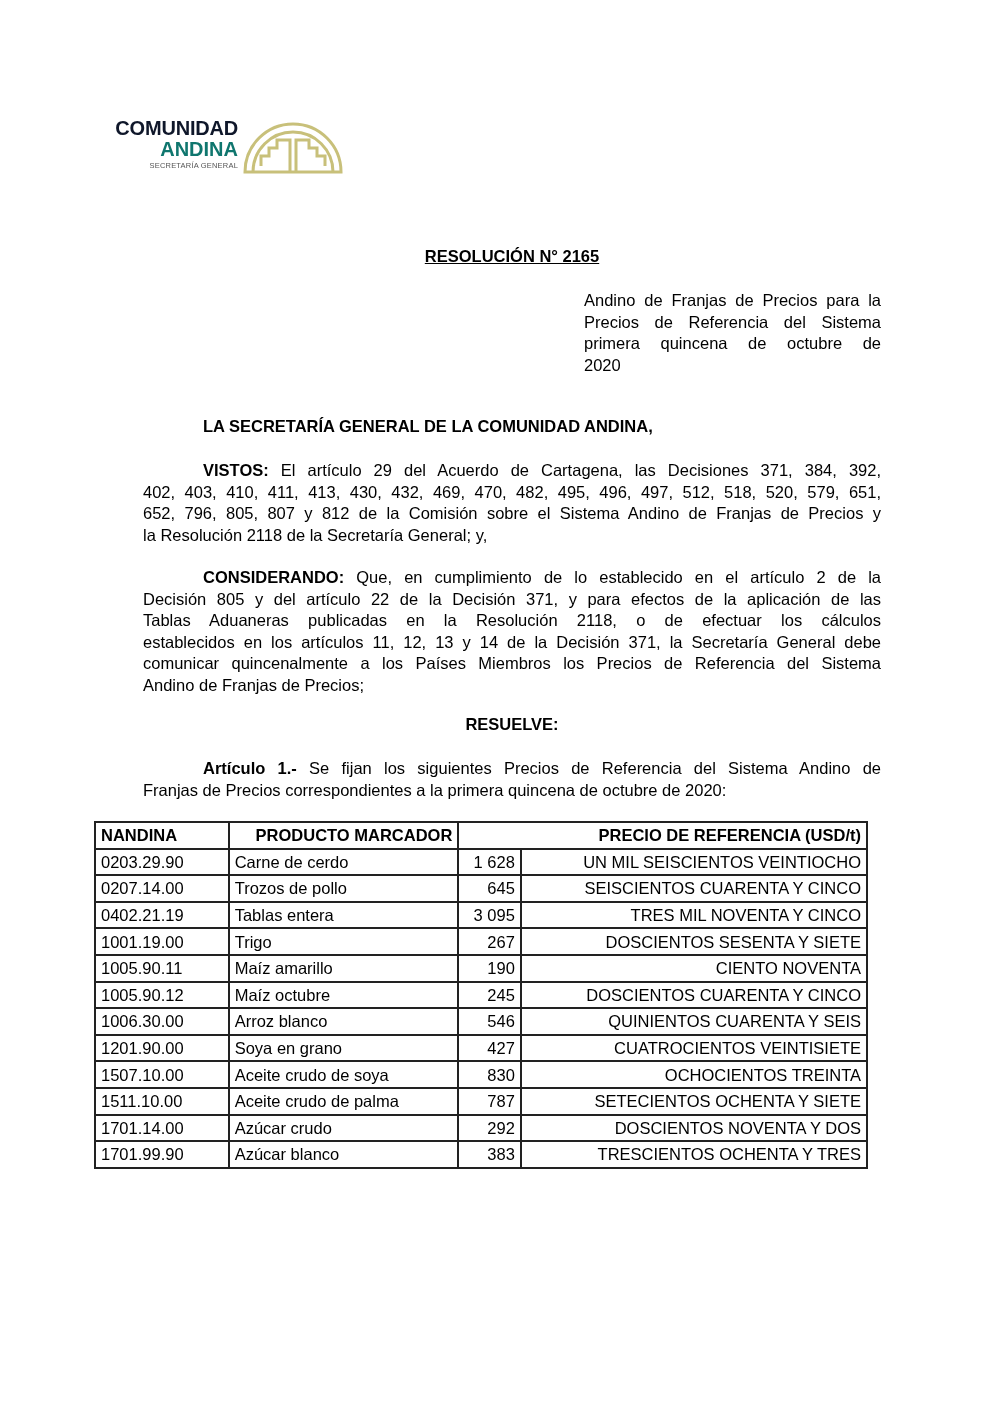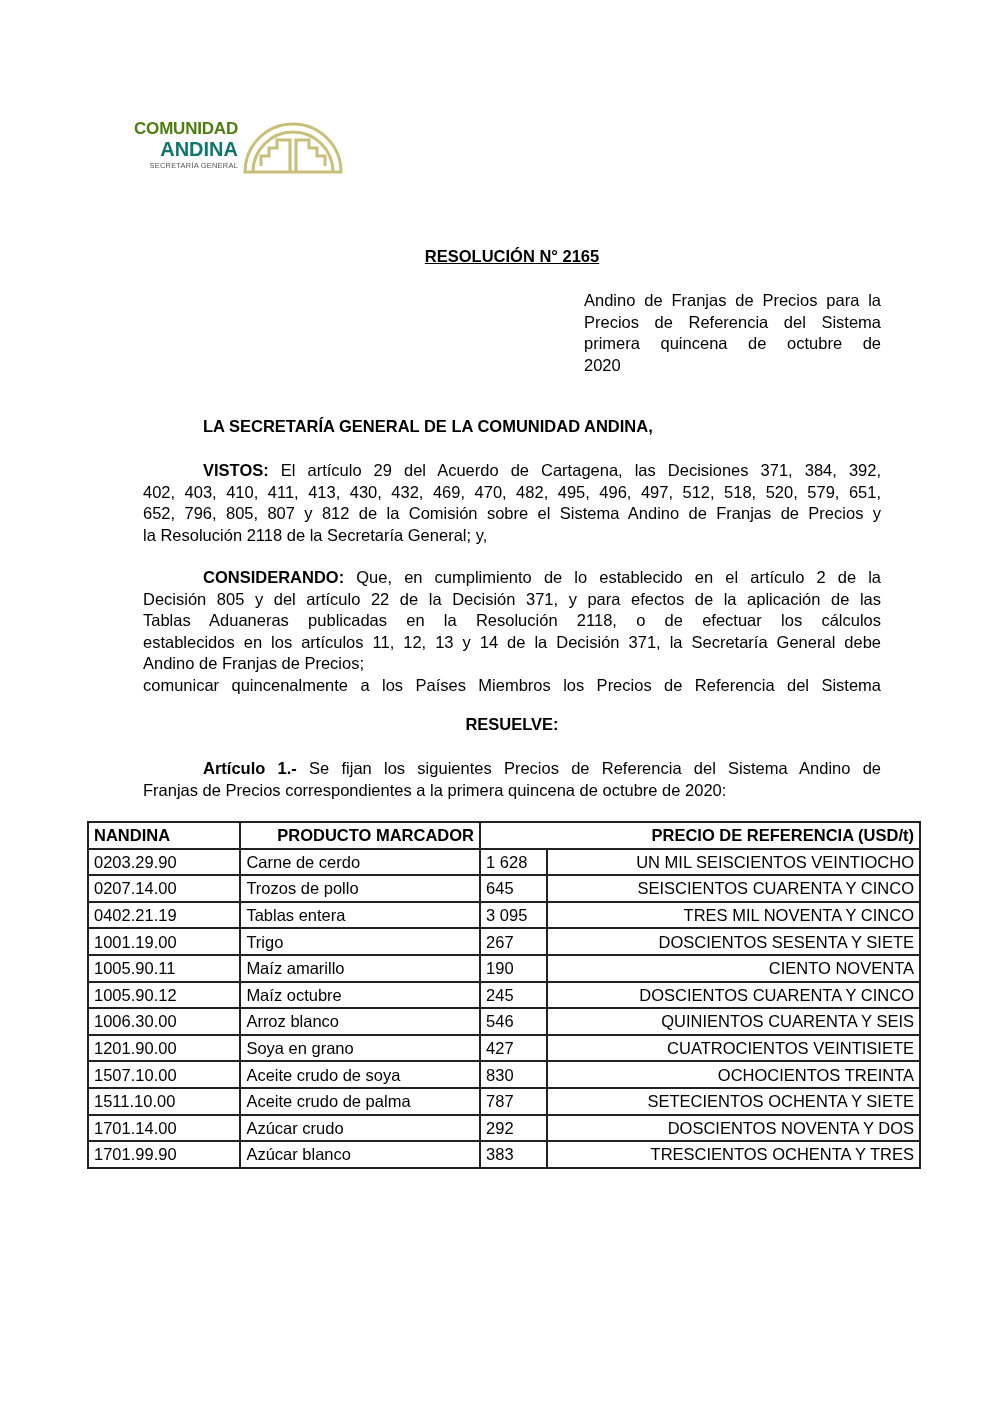--- a/index.html
+++ b/index.html
@@ -1,47 +1,47 @@
 <!DOCTYPE html>
 <html><head>
   <meta charset="utf-8">
   <style>
     html, body { margin: 0; padding: 0; background: #ffffff; }
     body { width: 1000px; height: 1414px; position: relative; overflow: hidden;
       font-family: "Liberation Sans", sans-serif; color: #000; }
     .logo { position: absolute; left: 108px; top: 118px; width: 240px; height: 60px; }
     .logo-text { position: absolute; right: 136px; top: 0; text-align: right; }
-    .logo-line1 { font-weight: bold; font-size: 17px; line-height: 21px; letter-spacing: -0.2px; color: #4d7c0f; white-space: nowrap; }
+    .logo-line1 { font-weight: bold; font-size: 20px; line-height: 21px; letter-spacing: -0.2px; color: #0f172a; white-space: nowrap; }
     .logo-line2 { font-weight: bold; font-size: 20px; line-height: 20px; color: #0f766e; }
     .logo-line3 { font-size: 7.5px; color: #555; letter-spacing: 0.2px; margin-top: 2px; white-space: nowrap; }
     .logo-mark { position: absolute; left: 134px; top: 0; width: 102px; height: 56px; }
 
     .title { position: absolute; left: 0; width: 1024px; top: 247px; text-align: center;
       font-weight: bold; font-size: 16.5px; text-decoration: underline; }
     .subject { position: absolute; left: 584px; top: 290px; width: 297px;
       font-size: 16.5px; line-height: 21.5px; text-align: justify; text-align-last: left; }
     .subject span { display: block; text-align: justify; text-align-last: justify; }
     .subject span.last { text-align-last: left; }
 
     .para { position: absolute; left: 143px; width: 738px; font-size: 16.5px; line-height: 21.5px; }
     .para .line { display: block; text-align: justify; text-align-last: justify; white-space: nowrap; }
     .para .line.last { text-align-last: left; }
     .para .indent { padding-left: 60px; }
     .secretaria { position: absolute; left: 203px; top: 417px; font-weight: bold; font-size: 16.5px; }
     .resuelve { position: absolute; left: 0; width: 1024px; top: 715px; text-align: center; font-weight: bold; font-size: 16.5px; }
     b { font-weight: bold; }
 
-    table.prices { position: absolute; left: 87px; top: 821px; border-collapse: collapse;
-      font-size: 16.5px; width: 834px; }
+    table.prices { position: absolute; left: 94px; top: 821px; border-collapse: collapse;
+      font-size: 16.5px; width: 774px; }
     table.prices td, table.prices th { border: 2px solid #222; height: 24.6px; padding: 0 5px;
       line-height: 24px; white-space: nowrap; }
     table.prices th { font-weight: bold; text-align: right; }
     table.prices th.nandina { text-align: left; }
     col.c1 { width: 153px; } col.c2 { width: 240px; } col.c3 { width: 67px; } col.c4 { width: 374px; }
-    td.num { text-align: left; }
+    td.num { text-align: right; }
     td.words { text-align: right; }
   </style>
 </head>
 <body>
 
 <div class="logo">
   <div class="logo-text" style="left:0; right:auto; width:130px;">
     <div class="logo-line1">COMUNIDAD</div>
     <div class="logo-line2">ANDINA</div>
     <div class="logo-line3">SECRETARÍA GENERAL</div>
@@ -72,22 +72,22 @@
   <span class="line">402, 403, 410, 411, 413, 430, 432, 469, 470, 482, 495, 496, 497, 512, 518, 520, 579, 651,</span>
   <span class="line">652, 796, 805, 807 y 812 de la Comisión sobre el Sistema Andino de Franjas de Precios y</span>
   <span class="line last">la Resolución 2118 de la Secretaría General; y,</span>
 </div>
 
 <div class="para" style="top:567px;">
   <span class="line indent"><b>CONSIDERANDO:</b><span> Que, en cumplimiento de lo establecido en el artículo 2 de la</span></span>
   <span class="line">Decisión 805 y del artículo 22 de la Decisión 371, y para efectos de la aplicación de las</span>
   <span class="line">Tablas Aduaneras publicadas en la Resolución 2118, o de efectuar los cálculos</span>
   <span class="line">establecidos en los artículos 11, 12, 13 y 14 de la Decisión 371, la Secretaría General debe</span>
+  <span class="line">comunicar quincenalmente a los Países Miembros los Precios de Referencia del Sistema</span>
   <span class="line last">Andino de Franjas de Precios;</span>
-  <span class="line">comunicar quincenalmente a los Países Miembros los Precios de Referencia del Sistema</span>
 </div>
 
 <div class="resuelve">RESUELVE:</div>
 
 <div class="para" style="top:758px;">
   <span class="line indent"><b>Artículo 1.-</b><span> Se fijan los siguientes Precios de Referencia del Sistema Andino de</span></span>
   <span class="line last">Franjas de Precios correspondientes a la primera quincena de octubre de 2020:</span>
 </div>
 
 <table class="prices">

